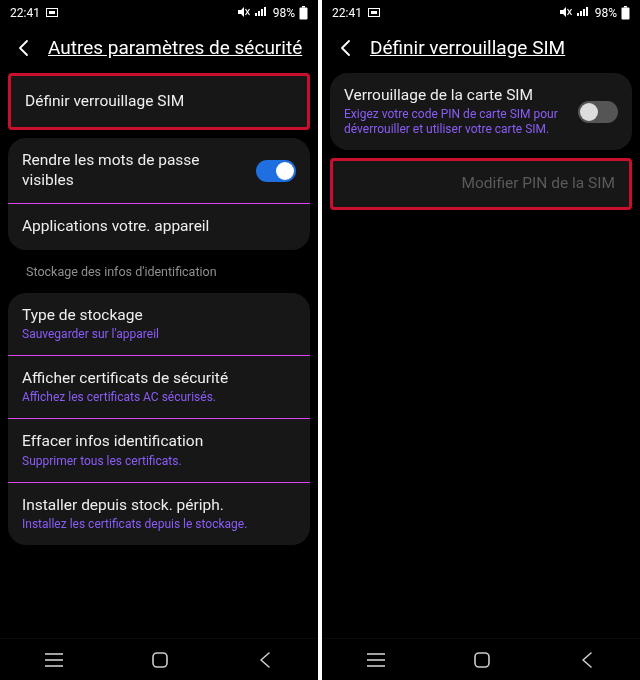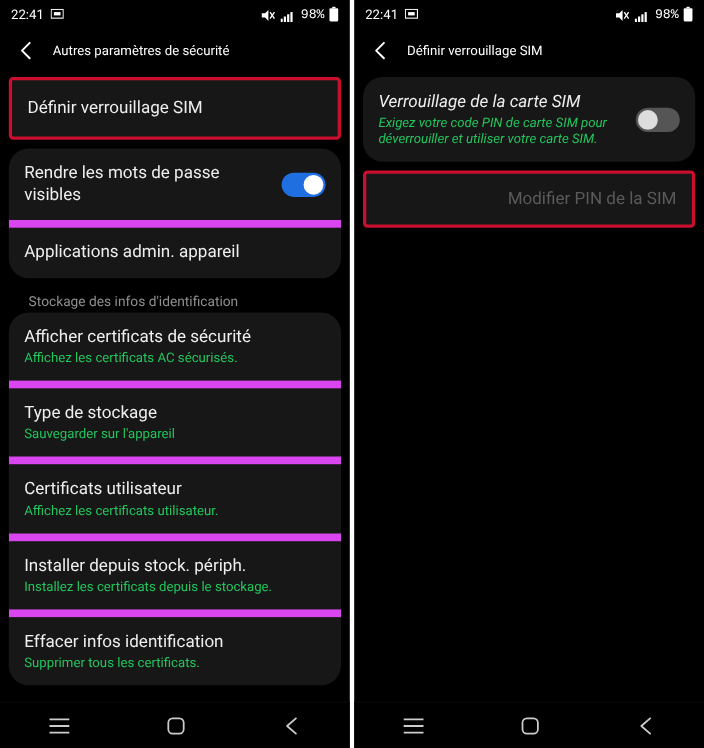--- a/index.html
+++ b/index.html
@@ -18,59 +18,59 @@
     overflow: hidden;
     display: flex; flex-direction: column;
   }
   
   .statusbar {
     height: 26px; display: flex; align-items: center;
     padding: 0 10px; font-size: 12px; justify-content: space-between;
     color: #fff;
   }
   .status-left { display: flex; align-items: center; gap: 6px; }
-  .status-right { display: flex; align-items: flex-end; gap: 4px; font-family: Liberation Mono, monospace; }
+  .status-right { display: flex; align-items: flex-start; gap: 4px; }
   .statusbar svg { display: block; }
   
   .header {
     display: flex; align-items: center; gap: 14px;
     padding: 10px 14px 14px 14px;
   }
-  .header .title { font-size: 12px; font-weight: 400; color: #fff; }
+  .header .title { font-size: 19px; font-weight: 400; color: #fff; text-decoration: underline; }
   
   .content { flex: 1; overflow: hidden; padding: 0 8px; }
   .card {
     background: #171717;
     border-radius: 18px;
     overflow: hidden;
     margin-bottom: 10px;
   }
   .row {
     padding: 13px 14px;
-    border-bottom: 7px solid #d946ef;
+    border-bottom: 1px solid #d946ef;
     position: relative;
   }
   .row:last-child { border-bottom: none; }
   .row.disabled .row-title, .row.disabled .row-sub { color: #5a5a5a; }
   .row-title { font-size: 15.5px; color: #eee; line-height: 1.25; }
-  .row-sub { font-size: 12px; color: #22c55e; line-height: 1.25; margin-top: 2px; }
+  .row-sub { font-size: 12px; color: #8b5cf6; line-height: 1.25; margin-top: 2px; }
   .row-with-toggle { padding-right: 64px; }
   .toggle {
     position: absolute; right: 14px; top: 50%; transform: translateY(-50%);
     width: 40px; height: 22px; border-radius: 11px;
     background: #555; display: flex; align-items: center;
   }
   .toggle .knob {
     width: 18px; height: 18px; border-radius: 50%; background: #ddd; margin-left: 2px;
     transition: none;
   }
   .toggle.on { background: #1f6fe0; }
   .toggle.on .knob { background: #fff; margin-left: 20px; }
   .section-label {
-    font-size: 12.5px; color: #8f8f8f; padding: 4px 18px 2px;
+    font-size: 12.5px; color: #8f8f8f; padding: 4px 18px 14px;
   }
   .highlight {
     border: 3px solid #c8102e; border-radius: 4px;
   }
   .highlight-wrap { margin: 0 0 8px 0; padding: 0; }
   
   .navbar {
     height: 42px; display: flex; justify-content: space-around; align-items: center;
     background: #000; border-top: 1px solid #0a0a0a;
   }
@@ -128,46 +128,42 @@
       </div>
 
       <div class="card">
         <div class="row row-with-toggle">
           <div class="row-title">Rendre les mots de passe visibles</div>
           <div class="toggle on">
               <div class="knob"></div>
             </div>
         </div>
         <div class="row">
-          <div class="row-title">Applications admin. appareil</div>
+          <div class="row-title">Applications votre. appareil</div>
         </div>
       </div>
 
       <div class="section-label">Stockage des infos d'identification</div>
 
       <div class="card">
+        <div class="row">
+          <div class="row-title">Type de stockage</div>
+          <div class="row-sub">Sauvegarder sur l'appareil</div>
+        </div>
         <div class="row">
           <div class="row-title">Afficher certificats de sécurité</div>
           <div class="row-sub">Affichez les certificats AC sécurisés.</div>
         </div>
         <div class="row">
-          <div class="row-title">Type de stockage</div>
-          <div class="row-sub">Sauvegarder sur l'appareil</div>
-        </div>
-        <div class="row">
-          <div class="row-title">Certificats utilisateur</div>
-          <div class="row-sub">Affichez les certificats utilisateur.</div>
+          <div class="row-title">Effacer infos identification</div>
+          <div class="row-sub">Supprimer tous les certificats.</div>
         </div>
         <div class="row">
           <div class="row-title">Installer depuis stock. périph.</div>
           <div class="row-sub">Installez les certificats depuis le stockage.</div>
-        </div>
-        <div class="row">
-          <div class="row-title">Effacer infos identification</div>
-          <div class="row-sub">Supprimer tous les certificats.</div>
         </div>
       </div>
 
     </div>
 
     <div class="navbar">
       <svg width="20" height="16" viewBox="0 0 20 16">
           <line x1="1" y1="2" x2="19" y2="2" stroke="#ccc" stroke-width="1.6"></line>
           <line x1="1" y1="8" x2="19" y2="8" stroke="#ccc" stroke-width="1.6"></line>
           <line x1="1" y1="14" x2="19" y2="14" stroke="#ccc" stroke-width="1.6"></line>
@@ -211,21 +207,21 @@
     </div>
 
     <div class="header">
       <svg width="20" height="20" viewBox="0 0 20 20">
           <path d="M13 3 L6 10 L13 17" fill="none" stroke="#fff" stroke-width="1.8" stroke-linecap="round" stroke-linejoin="round"></path>
         </svg>
       <div class="title">Définir verrouillage SIM</div>
     </div>
 
     <div class="content">
-      <div class="card" style="margin-bottom:8px;font-style:italic;">
+      <div class="card" style="margin-bottom:8px;">
         <div class="row row-with-toggle" style="border-bottom:none; padding-right:64px;">
           <div class="row-title">Verrouillage de la carte SIM</div>
           <div class="row-sub">Exigez votre code PIN de carte SIM pour déverrouiller et utiliser votre carte SIM.</div>
           <div class="toggle">
               <div class="knob"></div>
             </div>
         </div>
       </div>
 
       <div class="card highlight" style="border-radius:4px;text-align:right;">

